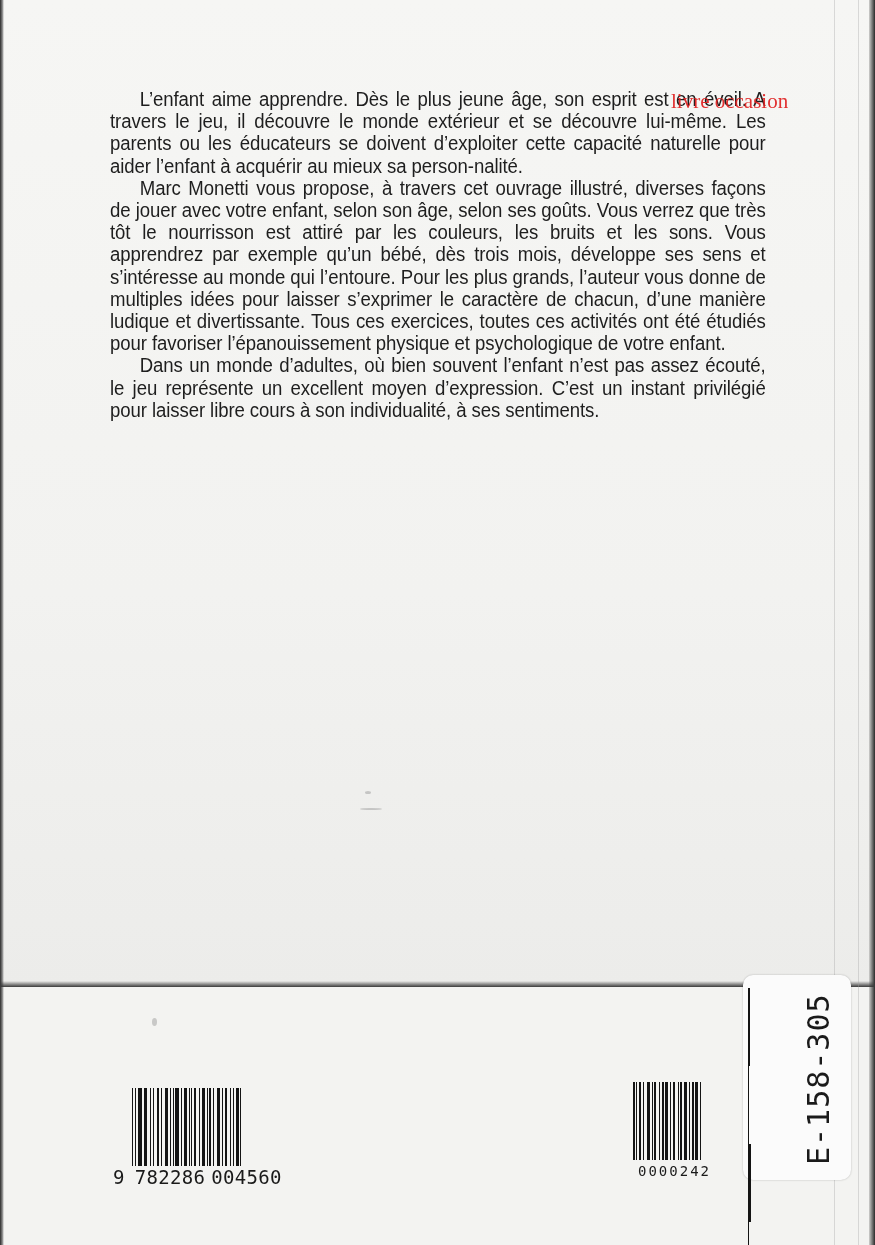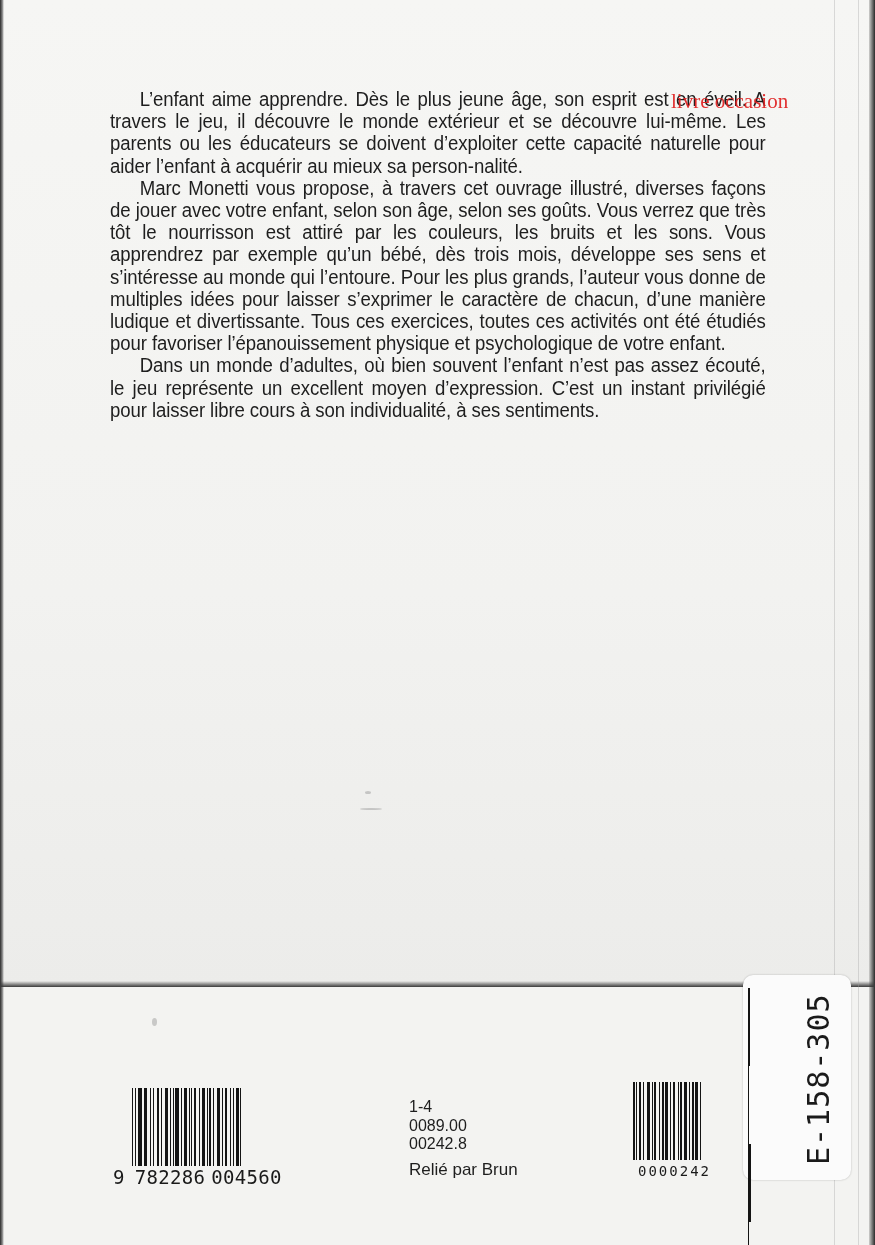--- a/index.html
+++ b/index.html
@@ -165,26 +165,20 @@
       <div class="gap" style="width: 2px;"></div>
       <div class="bar" style="width: 3px;"></div>
       <div class="gap" style="width: 1px;"></div>
       <div class="bar" style="width: 1px;"></div>
       <div class="gap" style="width: 2px;"></div>
     </div>
   <div class="isbn-digits">
     <span class="lead">9</span><span>782286</span><span class="mid"></span><span>004560</span>
   </div>
 
-  <div class="info">
-    <div>1-4</div>
-    <div>0089.00</div>
-    <div>00242.8</div>
-    <div class="bind">Relié par Brun</div>
-  </div>
 
   <div class="barcode-right" id="bcRight">
       <div class="bar" style="width: 2px;"></div>
       <div class="gap" style="width: 1px;"></div>
       <div class="bar" style="width: 1px;"></div>
       <div class="gap" style="width: 2px;"></div>
       <div class="bar" style="width: 2px;"></div>
       <div class="gap" style="width: 2px;"></div>
       <div class="bar" style="width: 1px;"></div>
       <div class="gap" style="width: 3px;"></div>

